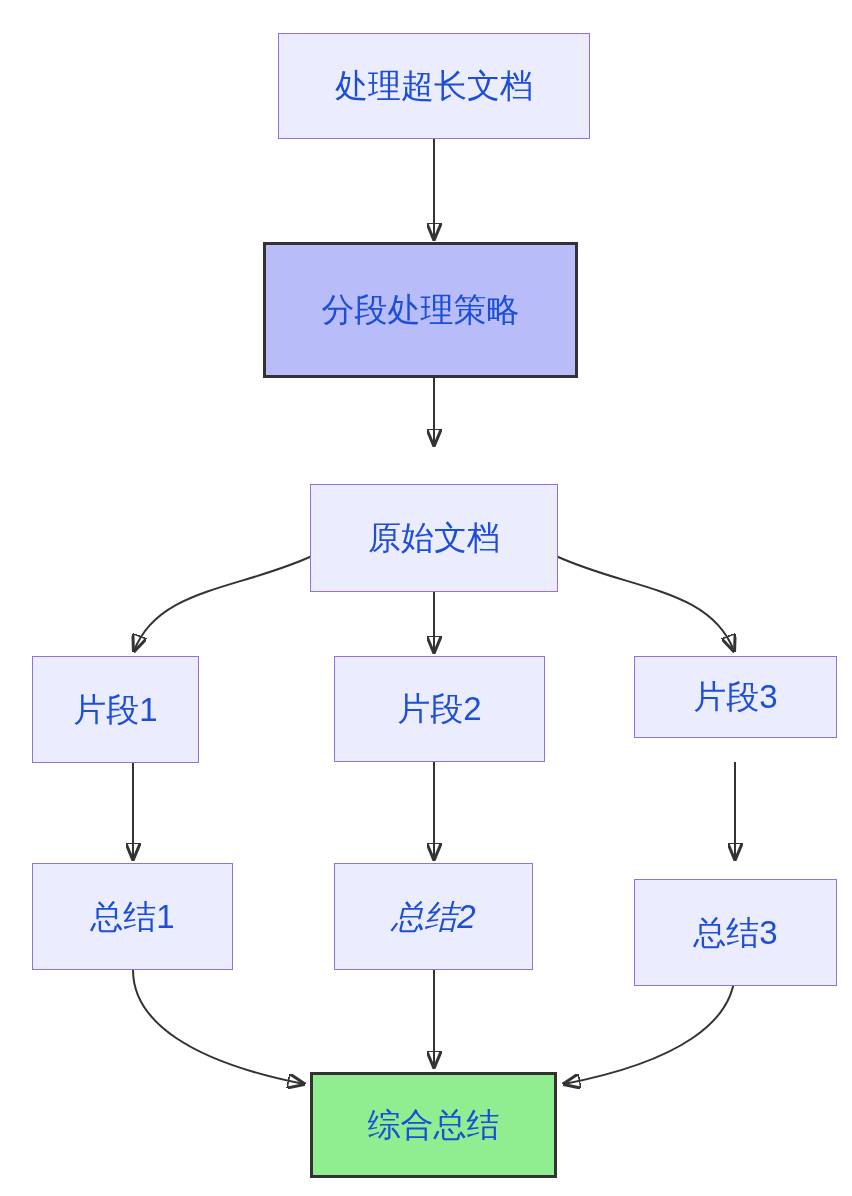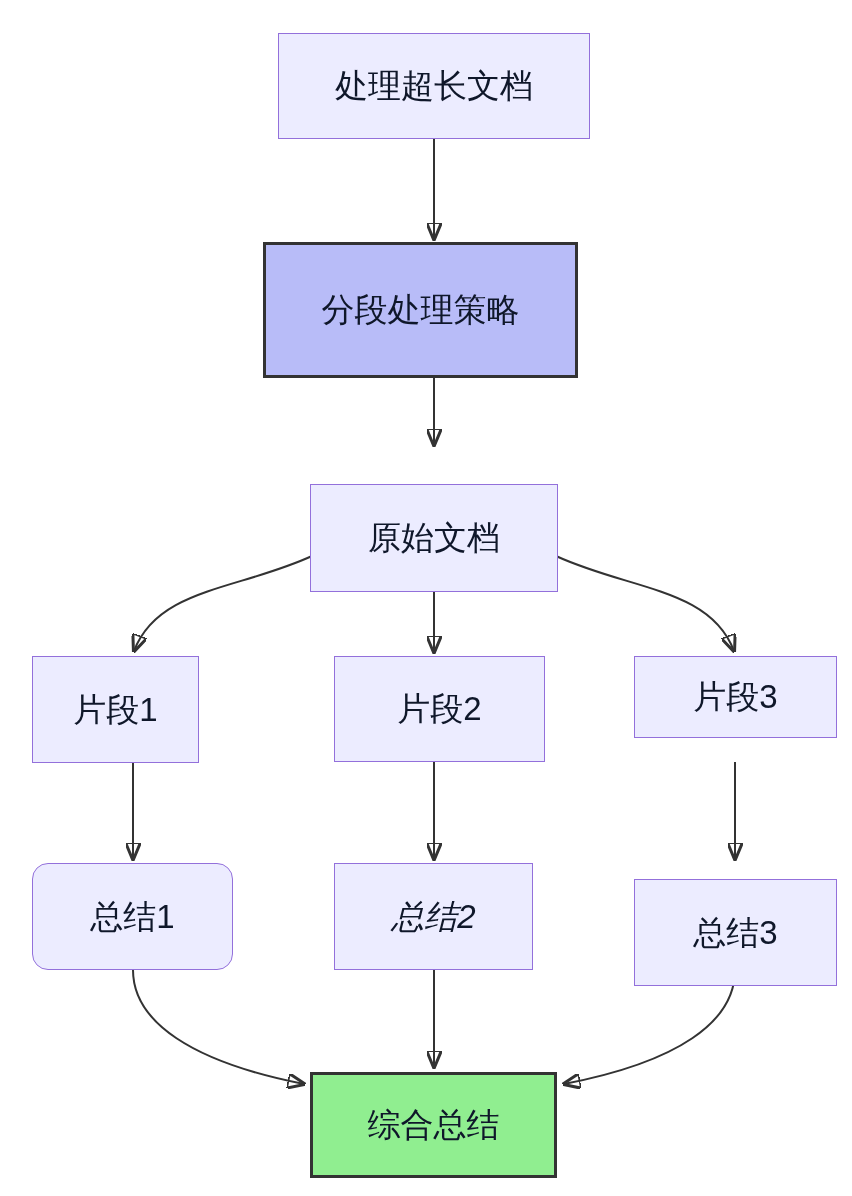--- a/index.html
+++ b/index.html
@@ -22,41 +22,41 @@
     stroke-width: 2px;
   }
   .node {
     position: absolute;
     box-sizing: border-box;
     display: flex;
     align-items: center;
     justify-content: center;
     background: #ECECFF;
     border: 1.5px solid #9370DB;
-    color: #0f172a;
+    color: #1d4ed8;
     font-size: 33px;
     line-height: 1.2;
     white-space: nowrap;
   }
   .node.highlight {
     background: #b8bcf8;
     border: 3.5px solid #333333;
   }
   .node.result {
     background: #90EE90;
     border: 3.5px solid #333333;
   }
   
   #node-a  { left: 278px; top: 33px;   width: 312px; height: 106px; }
   #node-b  { left: 263px; top: 242px;  width: 315px; height: 136px; text-align: right; }
   #node-c  { left: 310px; top: 448px;  width: 248px; height: 108px; margin-top: 36px; }
   #node-d1 { left: 32px;  top: 656px;  width: 167px; height: 107px; }
   #node-d2 { left: 334px; top: 656px;  width: 211px; height: 106px; }
   #node-d3 { left: 634px; top: 656px;  width: 203px; height: 82px; }
-  #node-e1 { left: 32px;  top: 863px;  width: 201px; height: 107px; border-radius: 16px; }
+  #node-e1 { left: 32px;  top: 863px;  width: 201px; height: 107px; }
   #node-e2 { left: 334px; top: 863px;  width: 199px; height: 107px; font-style: italic; }
   #node-e3 { left: 634px; top: 863px;  width: 203px; height: 107px; margin-top: 16px; }
   #node-f  { left: 310px; top: 1072px; width: 247px; height: 106px; }
 </style>
 </head>
 <body>
 
 <div class="canvas">
 
   <svg class="edges" viewBox="0 0 852 1196" xmlns="http://www.w3.org/2000/svg">

